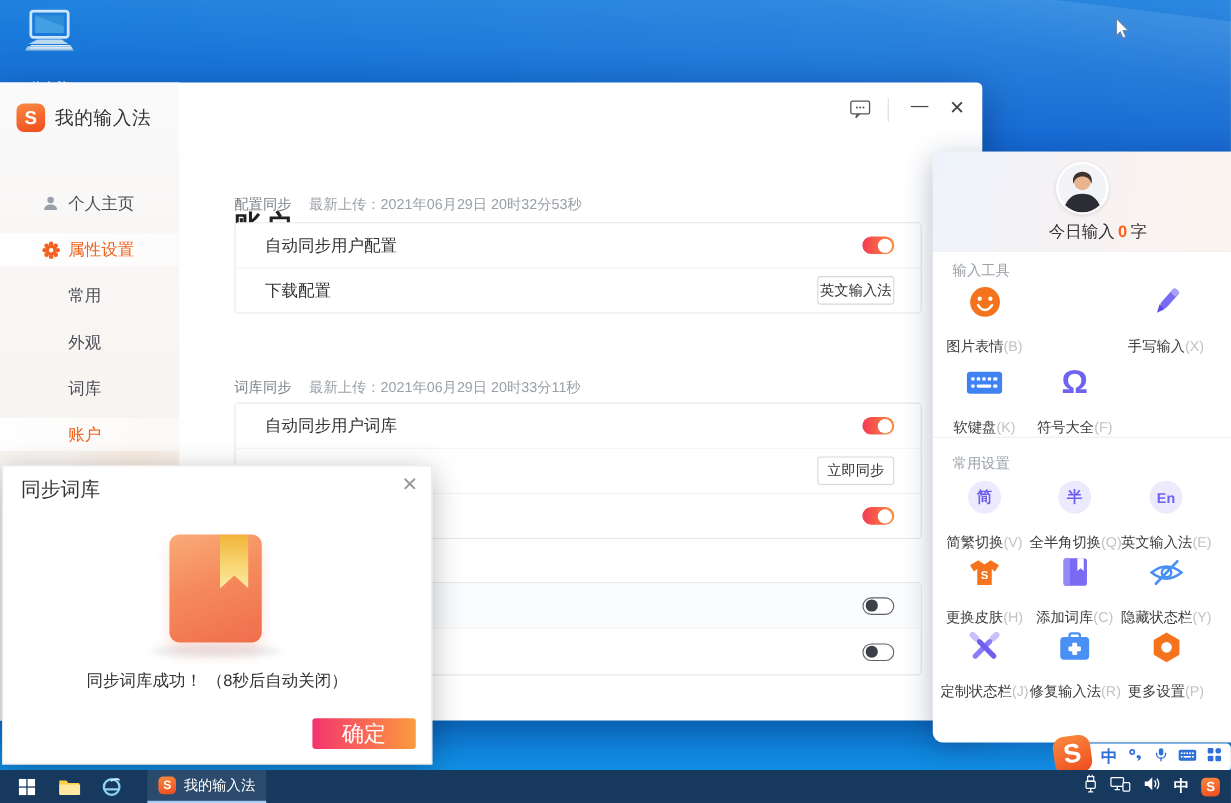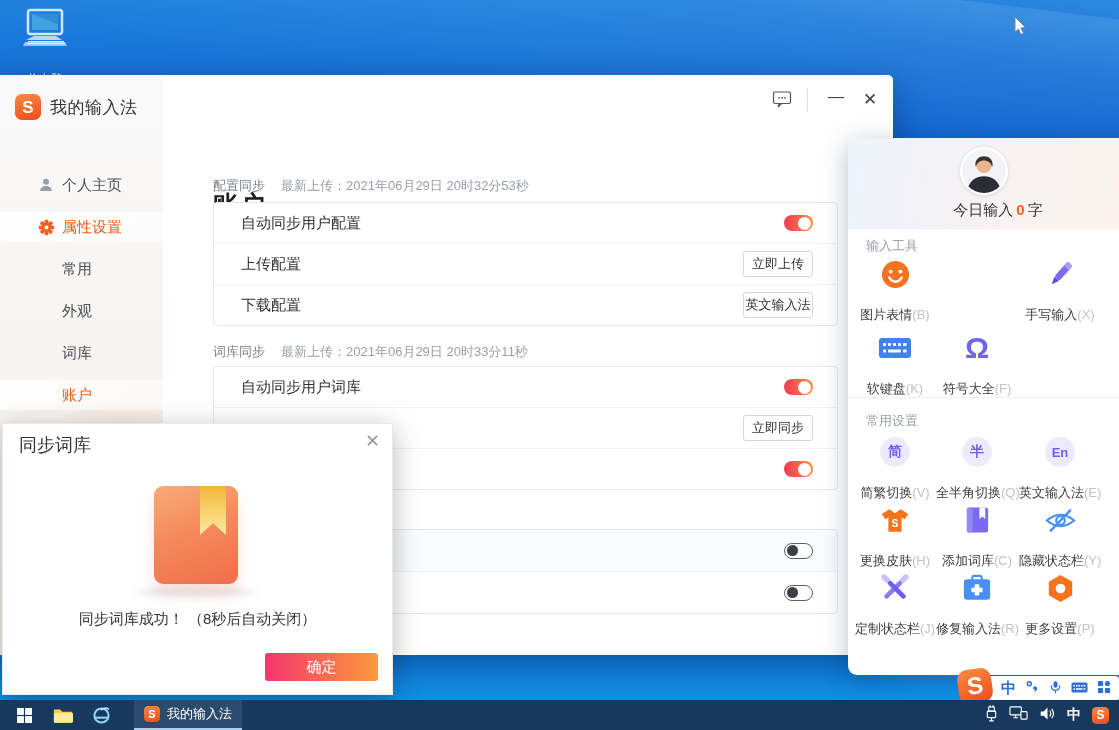--- a/index.html
+++ b/index.html
@@ -57,22 +57,22 @@
   #dlg .title{position:absolute;left:16px;top:9px;font-size:18px;color:#333}
   #dlg .x{position:absolute;right:12px;top:6px;font-size:18px;color:#9a9a9a;cursor:pointer}
   #book{position:absolute;left:151px;top:62px;width:84px;height:98px;border-radius:9px;
         background:linear-gradient(160deg,#f9ab78 0%,#f58a5c 45%,#f06e4c 100%);box-shadow:0 10px 14px rgba(240,110,76,.18)}
   #book .bm{position:absolute;left:46px;top:0;width:26px;height:49px;
         background:linear-gradient(180deg,#f2b43a 0%,#f8d877 60%,#fce9a2 100%);
         clip-path:polygon(0 0,100% 0,100% 100%,50% 76%,0 100%);border-radius:0 3px 0 0}
   #bookshadow{position:absolute;left:133px;top:163px;width:120px;height:10px;border-radius:50%;
         background:rgba(60,60,90,.10);filter:blur(3px)}
   #dlg .msg{position:absolute;left:0;top:186px;width:100%;text-align:center;font-size:15px;color:#333}
-  #okbtn{position:absolute;right:14px;bottom:13px;width:113px;height:28px;border:none;border-radius:3px;cursor:pointer;
-        background:linear-gradient(90deg,#f5346e,#fb9b3d);color:#fff;font-size:15px;font-family:Liberation Serif, serif}
+  #okbtn{position:absolute;right:14px;bottom:13px;width:94px;height:28px;border:none;border-radius:3px;cursor:pointer;
+        background:linear-gradient(90deg,#f5346e,#fb9b3d);color:#fff;font-size:20px;font-family:Liberation Serif, serif}
   
   #panel{left:848px;top:138px;width:300px;height:537px;background:#fff;border-radius:9px 0 0 9px;z-index:20;
         box-shadow:0 6px 26px rgba(20,40,90,.30)}
   #panel .head{position:absolute;left:0;top:0;width:100%;height:90px;border-radius:9px 0 0 0;
         background:linear-gradient(100deg,#eef3fb 0%,#f8f2f2 55%,#fdf4ee 100%)}
   #avatar{position:absolute;left:112px;top:9px;width:48px;height:48px;border-radius:50%;background:#fff;
         box-shadow:0 1px 4px rgba(0,0,0,.12);display:flex;align-items:center;justify-content:center}
   #today{position:absolute;left:0;top:63px;width:100%;text-align:center;font-size:15px;color:#333}
   #today b{color:#f7641e;padding:0 3px}
   .pdiv{position:absolute;left:0;width:100%;height:1px;background:#efefef}
@@ -208,24 +208,20 @@
   </div>
 
   <div class="card" style="top:127px">
     <div class="crow">
       <span class="lb">自动同步用户配置</span>
       <span class="toggle on sp">
           <i></i>
         </span>
     </div>
     <div class="crow">
-      <span class="lb">上传配置</span>
-      <button class="obtn sp">立即上传</button>
-    </div>
-    <div class="crow">
       <span class="lb">下载配置</span>
       <button class="obtn sp">英文输入法</button>
     </div>
   </div>
 
   <div class="abs shead" style="left:213px;top:268px">
     <span class="n">词库同步</span>
     <span class="m">最新上传：2021年06月29日 20时33分11秒</span>
   </div>
 

